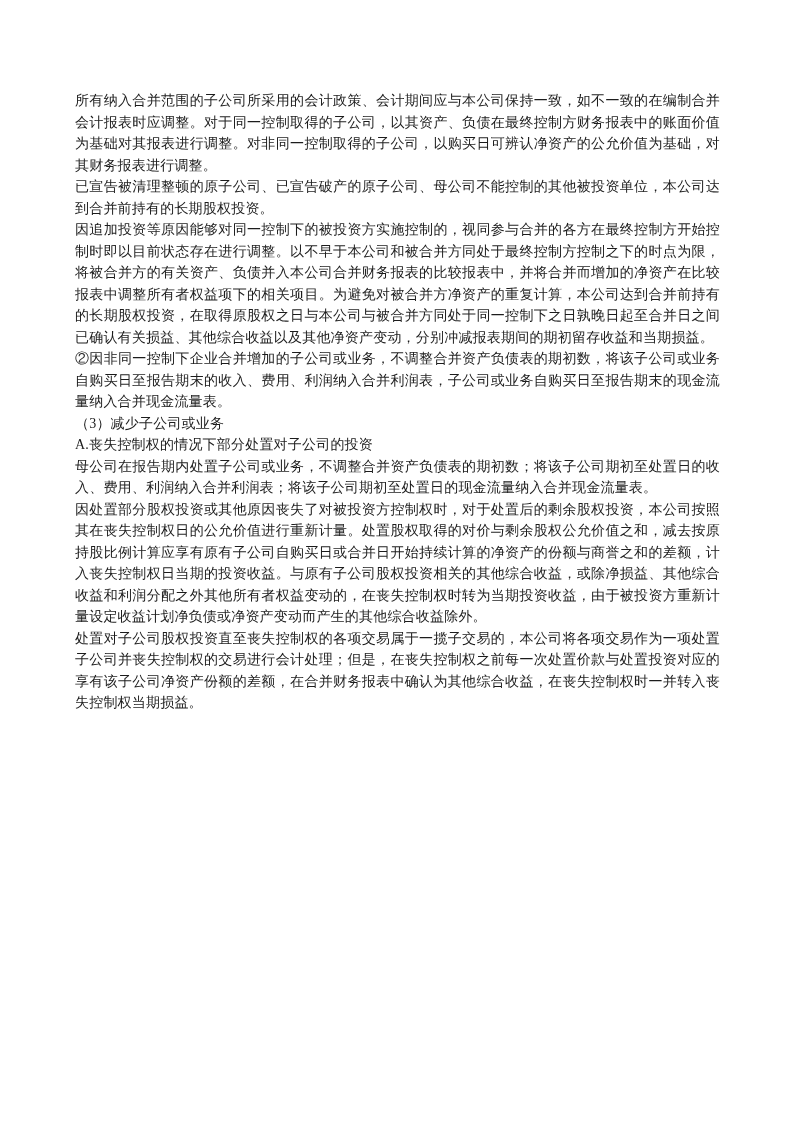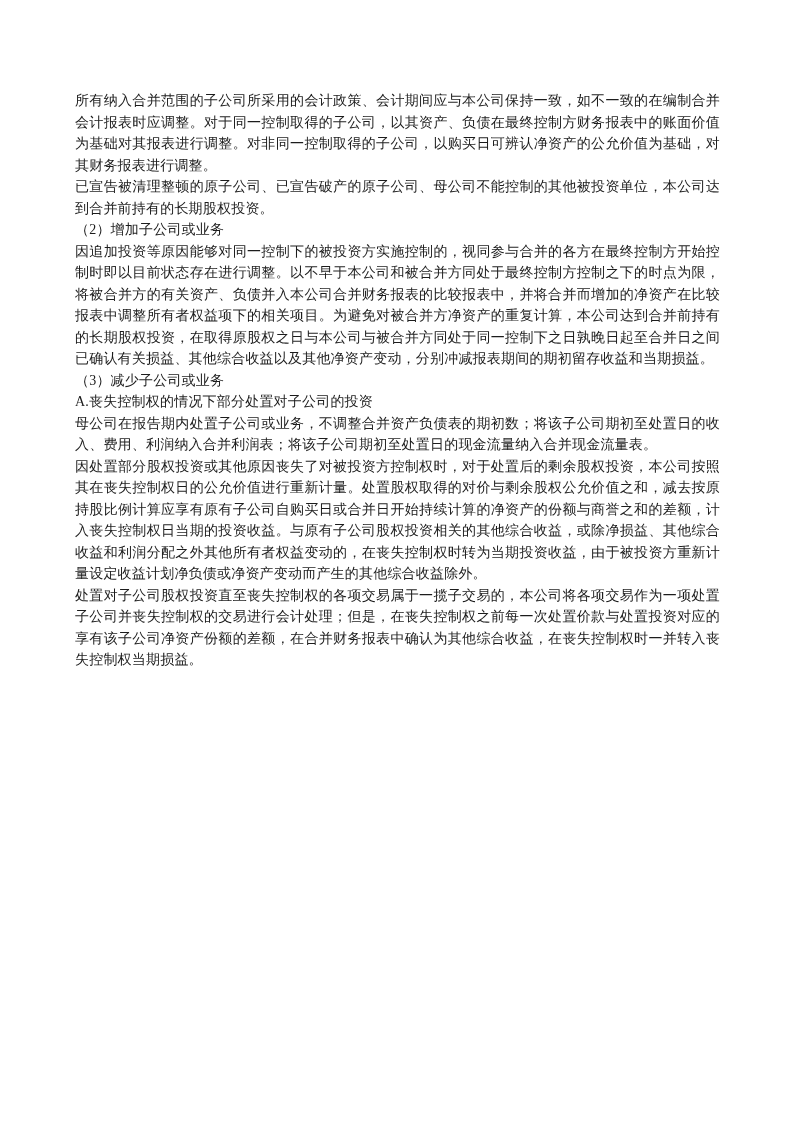--- a/index.html
+++ b/index.html
@@ -32,21 +32,21 @@
     word-break: break-all;
   }
 </style>
 </head>
 <body>
 
 <div class="page">
   <div class="content">
     <p>所有纳入合并范围的子公司所采用的会计政策、会计期间应与本公司保持一致，如不一致的在编制合并会计报表时应调整。对于同一控制取得的子公司，以其资产、负债在最终控制方财务报表中的账面价值为基础对其报表进行调整。对非同一控制取得的子公司，以购买日可辨认净资产的公允价值为基础，对其财务报表进行调整。</p>
     <p>已宣告被清理整顿的原子公司、已宣告破产的原子公司、母公司不能控制的其他被投资单位，本公司达到合并前持有的长期股权投资。</p>
-    <p>（2）增加子公司或业务</p>
     <p>因追加投资等原因能够对同一控制下的被投资方实施控制的，视同参与合并的各方在最终控制方开始控制时即以目前状态存在进行调整。以不早于本公司和被合并方同处于最终控制方控制之下的时点为限，将被合并方的有关资产、负债并入本公司合并财务报表的比较报表中，并将合并而增加的净资产在比较报表中调整所有者权益项下的相关项目。为避免对被合并方净资产的重复计算，本公司达到合并前持有的长期股权投资，在取得原股权之日与本公司与被合并方同处于同一控制下之日孰晚日起至合并日之间已确认有关损益、其他综合收益以及其他净资产变动，分别冲减报表期间的期初留存收益和当期损益。</p>
+    <p>②因非同一控制下企业合并增加的子公司或业务，不调整合并资产负债表的期初数，将该子公司或业务自购买日至报告期末的收入、费用、利润纳入合并利润表，子公司或业务自购买日至报告期末的现金流量纳入合并现金流量表。</p>
     <p>（3）减少子公司或业务</p>
     <p>A.丧失控制权的情况下部分处置对子公司的投资</p>
     <p>母公司在报告期内处置子公司或业务，不调整合并资产负债表的期初数；将该子公司期初至处置日的收入、费用、利润纳入合并利润表；将该子公司期初至处置日的现金流量纳入合并现金流量表。</p>
     <p>因处置部分股权投资或其他原因丧失了对被投资方控制权时，对于处置后的剩余股权投资，本公司按照其在丧失控制权日的公允价值进行重新计量。处置股权取得的对价与剩余股权公允价值之和，减去按原持股比例计算应享有原有子公司自购买日或合并日开始持续计算的净资产的份额与商誉之和的差额，计入丧失控制权日当期的投资收益。与原有子公司股权投资相关的其他综合收益，或除净损益、其他综合收益和利润分配之外其他所有者权益变动的，在丧失控制权时转为当期投资收益，由于被投资方重新计量设定收益计划净负债或净资产变动而产生的其他综合收益除外。</p>
     <p>处置对子公司股权投资直至丧失控制权的各项交易属于一揽子交易的，本公司将各项交易作为一项处置子公司并丧失控制权的交易进行会计处理；但是，在丧失控制权之前每一次处置价款与处置投资对应的享有该子公司净资产份额的差额，在合并财务报表中确认为其他综合收益，在丧失控制权时一并转入丧失控制权当期损益。</p>
   </div>
 </div>
 
 </body></html>

